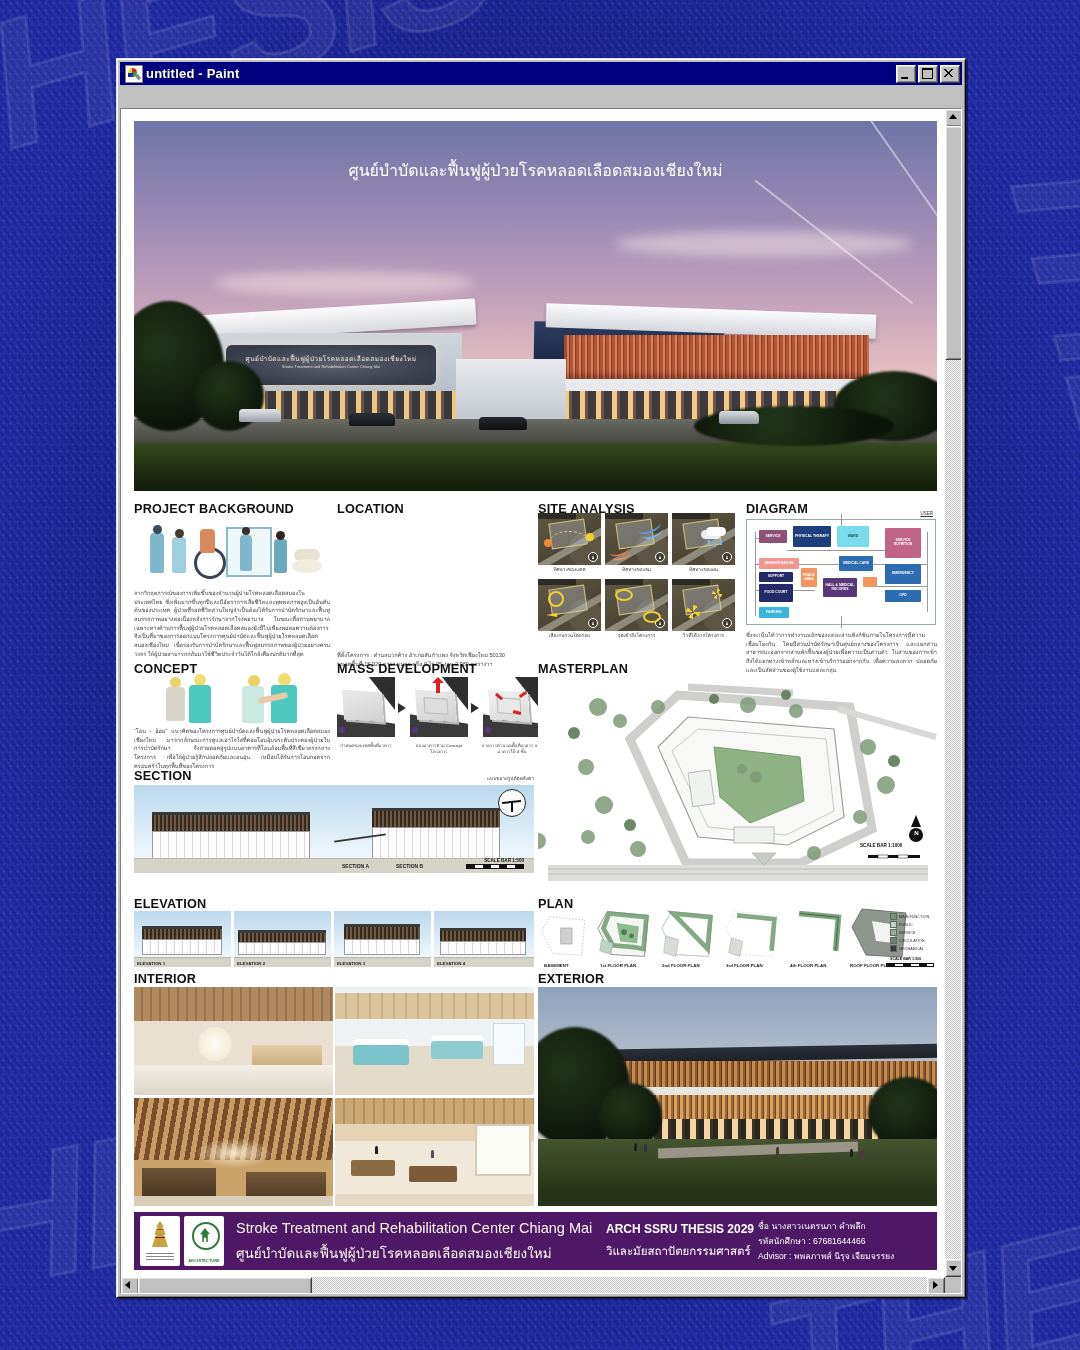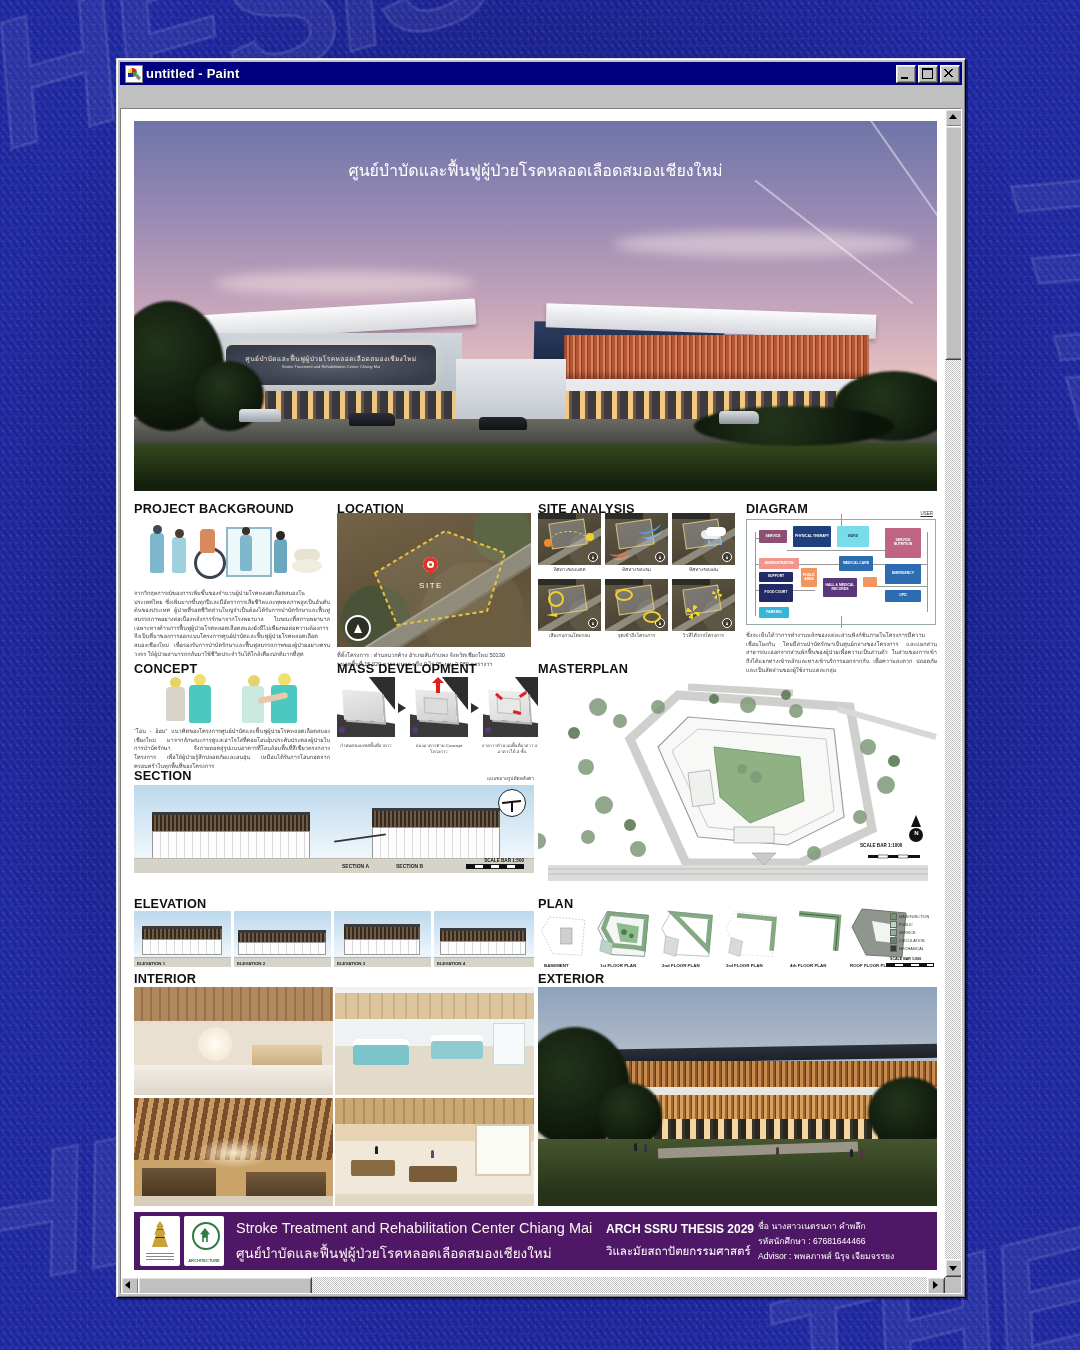--- a/index.html
+++ b/index.html
@@ -276,29 +276,20 @@
           <div class="fig" style="position:absolute;left:98px;top:16px;width:12px;height:36px;background:#7fb8cc;"></div>
           <div class="head-c" style="position:absolute;left:100px;top:8px;width:8px;height:8px;background:#3a3026;"></div>
           <div class="fig" style="position:absolute;left:132px;top:20px;width:13px;height:34px;background:#6aa8c0;"></div>
           <div class="head-c" style="position:absolute;left:134px;top:12px;width:9px;height:9px;background:#2c2620;"></div>
           <div class="fig" style="position:absolute;left:152px;top:30px;width:26px;height:12px;background:#e8e2d2;border-radius:8px;"></div>
           <div class="fig" style="position:absolute;left:150px;top:40px;width:30px;height:14px;background:#f0ece0;border-radius:50%;"></div>
         </div>
         <div class="tiny" style="position:absolute;left:0;top:468px;width:196px;">จากวิกฤตการณ์ของการเพิ่มขึ้นของจำนวนผู้ป่วยโรคหลอดเลือดสมองในประเทศไทย ซึ่งเพิ่มมากขึ้นทุกปีและมีอัตราการเสียชีวิตและทุพพลภาพสูงเป็นอันดับต้นของประเทศ ผู้ป่วยที่รอดชีวิตส่วนใหญ่จำเป็นต้องได้รับการบำบัดรักษาและฟื้นฟูสมรรถภาพอย่างต่อเนื่องหลังการรักษาจากโรงพยาบาล ในขณะที่สถานพยาบาลเฉพาะทางด้านการฟื้นฟูผู้ป่วยโรคหลอดเลือดสมองยังมีไม่เพียงพอต่อความต้องการ จึงเป็นที่มาของการออกแบบโครงการศูนย์บำบัดและฟื้นฟูผู้ป่วยโรคหลอดเลือดสมองเชียงใหม่ เพื่อรองรับการบำบัดรักษาและฟื้นฟูสมรรถภาพของผู้ป่วยอย่างครบวงจร ให้ผู้ป่วยสามารถกลับมาใช้ชีวิตประจำวันได้ใกล้เคียงปกติมากที่สุด</div>
 
         <div class="h" style="left:203px;top:380px;">LOCATION</div>
-        <div class="map">
-          <div class="map-road"></div>
-          <svg width="194" height="134" style="position:absolute;left:0;top:0;">
-            <polygon points="38,60 108,18 168,40 150,98 60,112" fill="rgba(160,150,120,.25)" stroke="#e8c23a" stroke-width="2" stroke-dasharray="4 3"></polygon>
-          </svg>
-          <div class="pin"></div>
-          <div class="site-lab">SITE</div>
-          <div class="compass"></div>
-        </div>
         <div class="tiny" style="position:absolute;left:203px;top:530px;width:196px;text-align:left;">ที่ตั้งโครงการ : ตำบลบวกค้าง อำเภอสันกำแพง จังหวัดเชียงใหม่ 50130</div>
         <div class="tiny" style="position:absolute;left:203px;top:539px;width:196px;text-align:left;">ขนาดพื้นที่ 15,920 ตารางเมตร หรือ 9 ไร่ 95 งาน 3,980 ตารางวา</div>
 
         <div class="h" style="left:404px;top:380px;">SITE ANALYSIS</div>
         <div class="sa-cell" style="left:404px;top:392px;">
           <div class="sa-img">
               <i class="sa-tag"></i>
               <i class="sa-num"></i>
             <div class="sa-ic" style="left:6px;top:26px;width:8px;height:8px;border-radius:50%;background:#f08a2d;"></div>
             <div class="sa-ic" style="left:48px;top:20px;width:8px;height:8px;border-radius:50%;background:#f0d02d;"></div>

